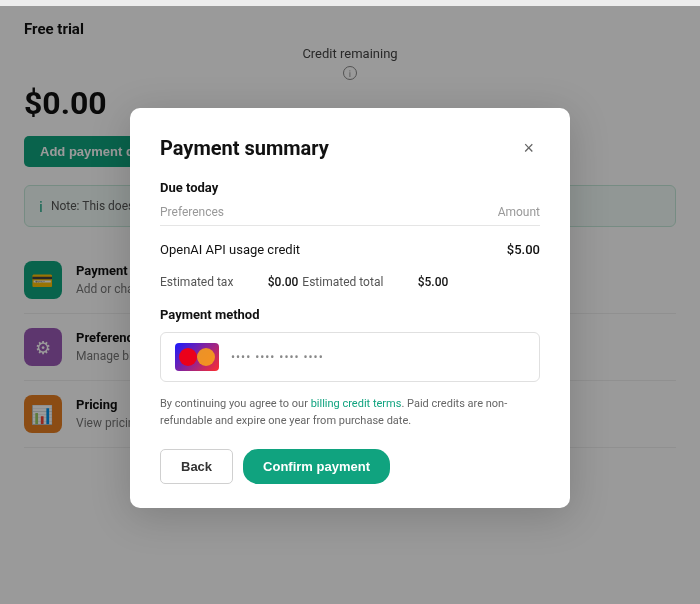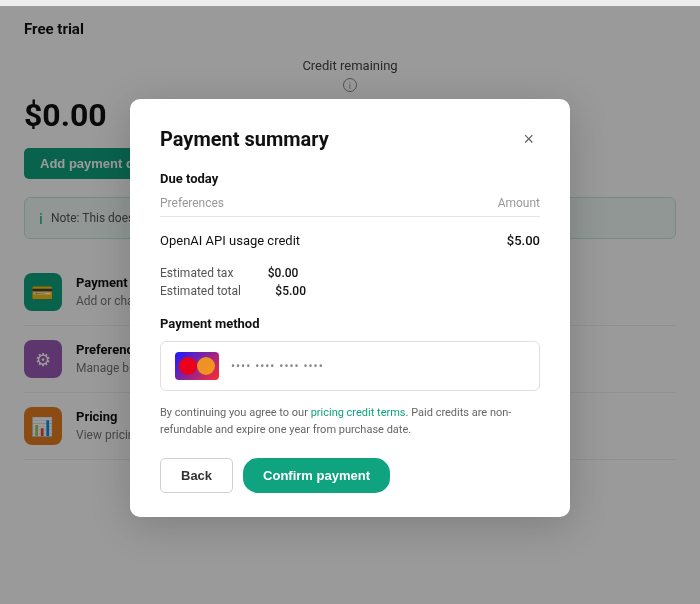--- a/index.html
+++ b/index.html
@@ -18,21 +18,21 @@
       height: 100%;
       padding: 20px 24px;
       background: #fff;
       filter: brightness(0.93);
     }
 
     .bg-free-trial {
       font-size: 15px;
       font-weight: 700;
       color: #111;
-      margin-bottom: 20px;
+      margin-bottom: 8px;
     }
 
     .bg-credit-label {
       font-size: 13px;
       color: #444;
       display: flex;
       align-items: center;
       gap: 5px;
       margin-bottom: 4px;
       flex-direction: column;
@@ -206,22 +206,21 @@
     }
 
     .item-amount {
       font-size: 13px;
       color: #111;
       font-weight: 500;
     }
 
     .sub-totals {
       display: flex;
-      flex-direction: column;
-      align-items: flex-start;
+      align-items: center;
       gap: 4px;
       margin-top: 6px;
       padding-top: 6px;
       margin-bottom: 18px;
     }
 
     .sub-total-row {
       display: flex;
       gap: 20px;
       font-size: 12px;
@@ -410,21 +409,21 @@
           <div class="circle1"></div>
           <div class="circle2"></div>
         </div>
         <div class="card-info">
           <span class="card-number-mask">•••• •••• •••• ••••</span>
         </div>
       </div>
     </div>
 
     <p class="disclaimer">
-      <span>By continuing you agree to our </span><a href="#">pricing credit terms</a><span>. Paid credits are non-refundable and expire one year from purchase date.</span>
+      <span>By continuing you agree to our </span><a href="#">billing credit terms</a><span>. Paid credits are non-refundable and expire one year from purchase date.</span>
     </p>
 
     <div class="modal-footer">
       <button class="btn-back">Back</button>
       <button class="btn-confirm">Confirm payment</button>
     </div>
   </div>
 </div>
 
 </body></html>

